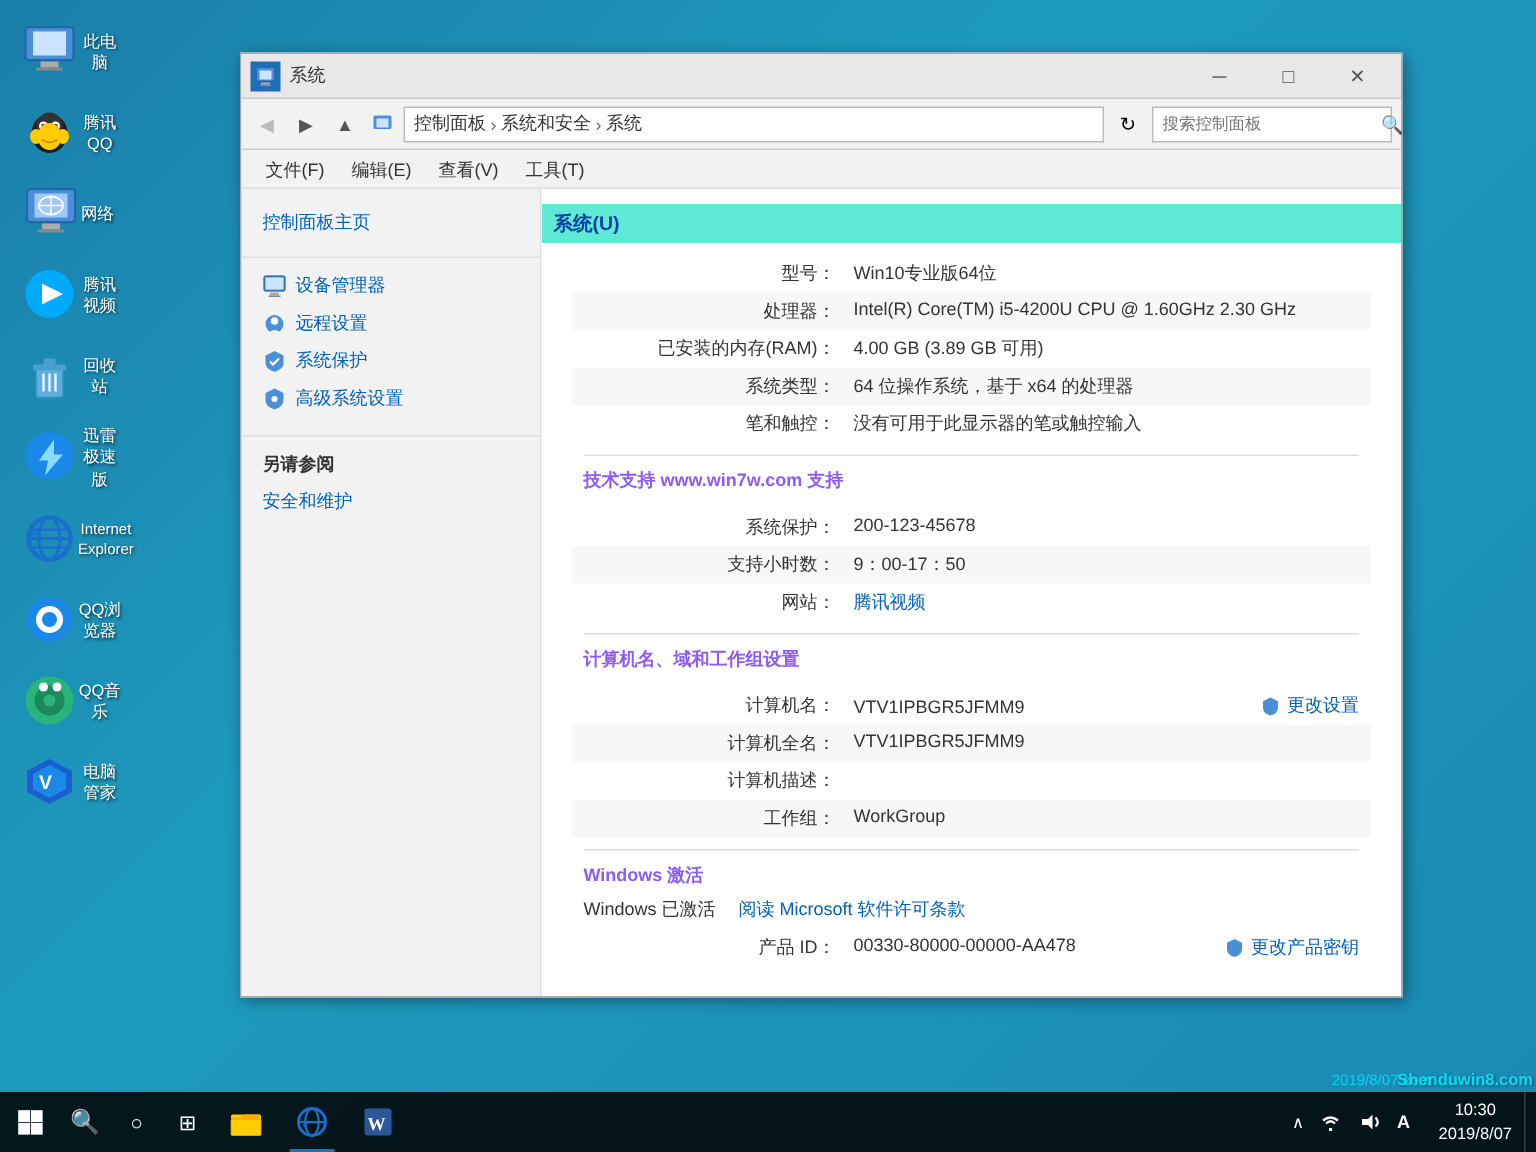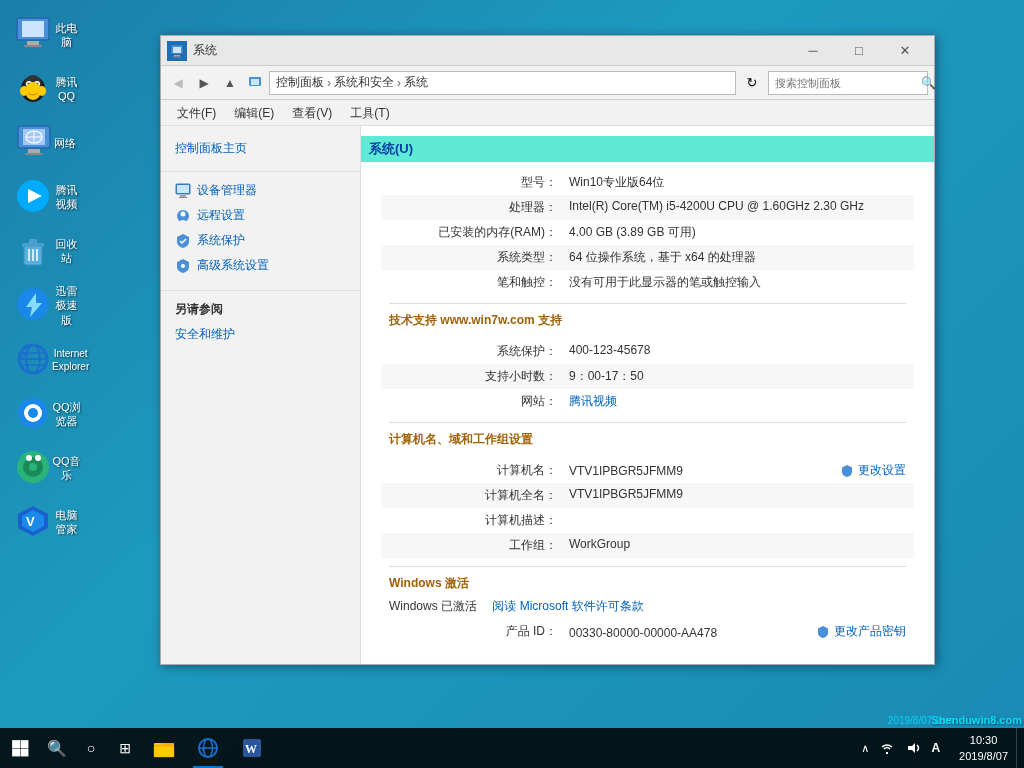--- a/index.html
+++ b/index.html
@@ -415,21 +415,21 @@
       margin-left: auto;
     }
     .info-row-with-action {
       display: flex;
       align-items: center;
       padding: 4px 8px;
       min-height: 24px;
     }
     .section-subtitle {
       font-size: 12px;
-      color: #a16207;
+      color: #8b5cf6;
       padding: 6px 8px 2px 8px;
       font-weight: bold;
     }
     .windows-activated {
       display: flex;
       align-items: center;
       padding: 4px 8px;
       gap: 6px;
       font-size: 12px;
       color: #333;
@@ -697,21 +697,21 @@
             <div class="info-value">没有可用于此显示器的笔或触控输入</div>
           </div>
         </div>
 
         <hr class="divider">
         <div class="section-subtitle">技术支持 www.win7w.com 支持</div>
 
         <div class="info-table">
           <div class="info-row">
             <div class="info-label">系统保护：</div>
-            <div class="info-value">400-123-45678</div>
+            <div class="info-value">200-123-45678</div>
           </div>
           <div class="info-row">
             <div class="info-label">支持小时数：</div>
             <div class="info-value">9：00-17：50</div>
           </div>
           <div class="info-row">
             <div class="info-label">网站：</div>
             <div class="info-value">
               <a href="#">腾讯视频</a>
             </div>
@@ -748,21 +748,21 @@
 
         <hr class="divider">
         <div class="section-subtitle">Windows 激活</div>
 
         <div class="windows-activated">
           <span>Windows 已激活</span>
           &nbsp;
           <a href="#" class="activated-link">阅读 Microsoft 软件许可条款</a>
         </div>
 
-        <div class="info-row-with-action" style="display:flex;align-items:flex-end;padding:4px 8px;">
+        <div class="info-row-with-action" style="display:flex;align-items:flex-start;padding:4px 8px;">
           <div class="info-label">产品 ID：</div>
           <div class="info-value">00330-80000-00000-AA478</div>
           <div class="change-settings-btn">
             <svg width="14" height="14" viewBox="0 0 14 14">
               <path d="M7 1 L12 3.5 L12 8 Q12 11.5 7 13 Q2 11.5 2 8 L2 3.5 Z" fill="#4a90d9"></path>
             </svg>
             <span>更改产品密钥</span>
           </div>
         </div>
 

